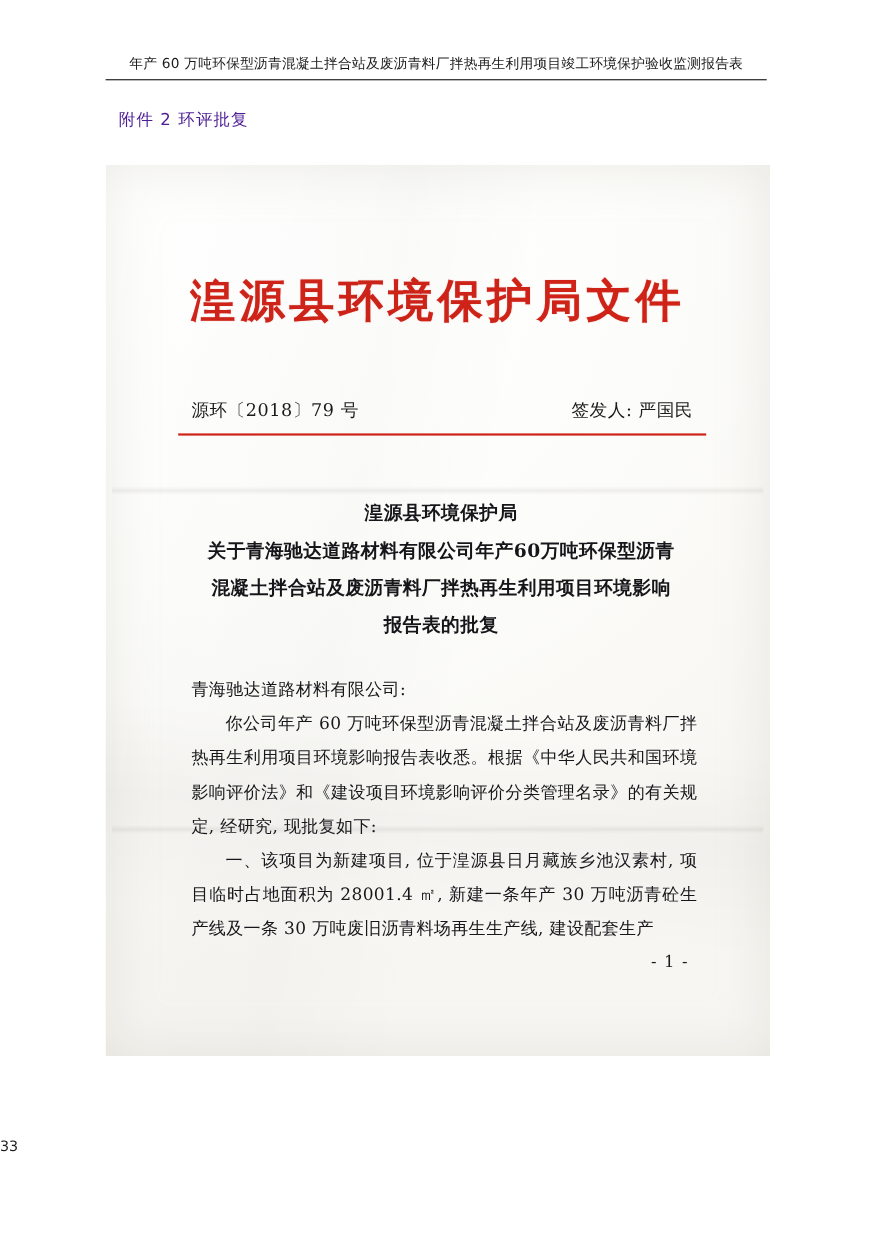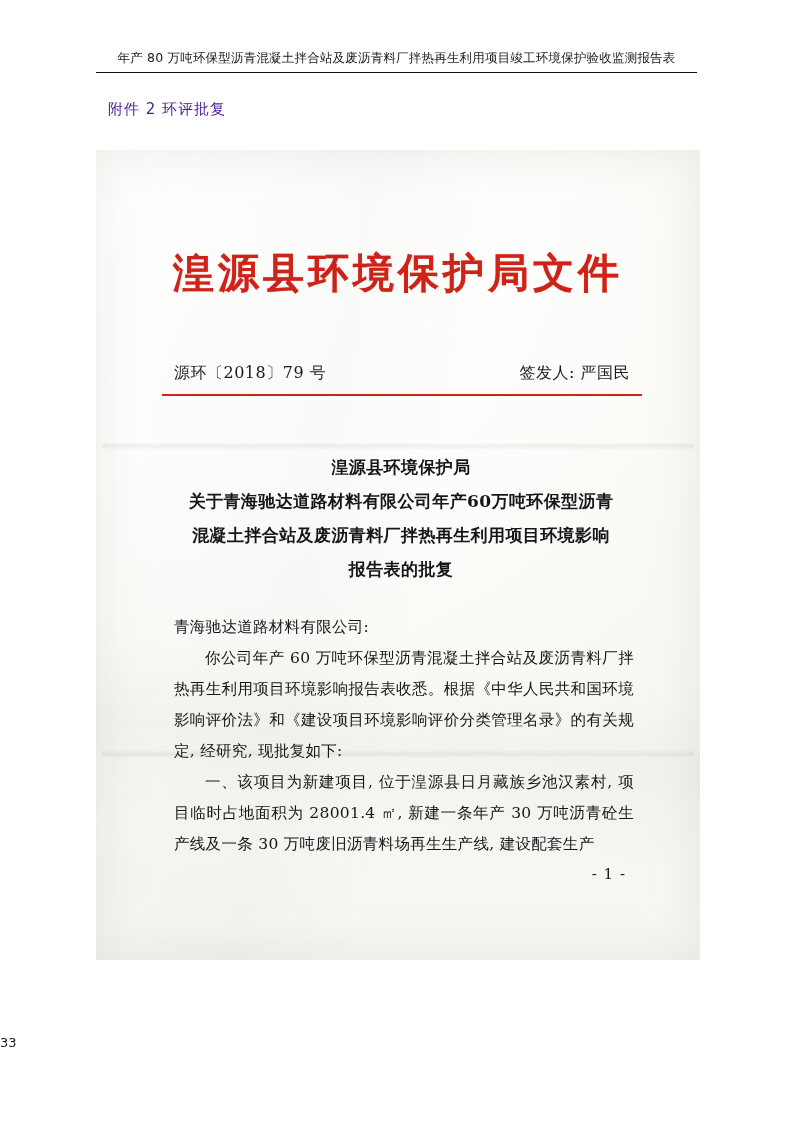--- a/index.html
+++ b/index.html
@@ -177,21 +177,21 @@
     text-align: left;
     font-size: 13px;
     color: #1a1a1a;
   }
 </style>
 </head>
 <body>
 
 <div class="page">
 
-  <div class="doc-header">年产 80 万吨环保型沥青混凝土拌合站及废沥青料厂拌热再生利用项目竣工环境保护验收监测报告表</div>
+  <div class="doc-header">年产 60 万吨环保型沥青混凝土拌合站及废沥青料厂拌热再生利用项目竣工环境保护验收监测报告表</div>
   <div class="doc-header-rule"></div>
 
   <div class="attachment-caption">附件 2  环评批复</div>
 
   <div class="scan">
     <div class="fold-line fold-1"></div>
     <div class="fold-line fold-2"></div>
 
     <div class="masthead">湟源县环境保护局文件</div>
 

